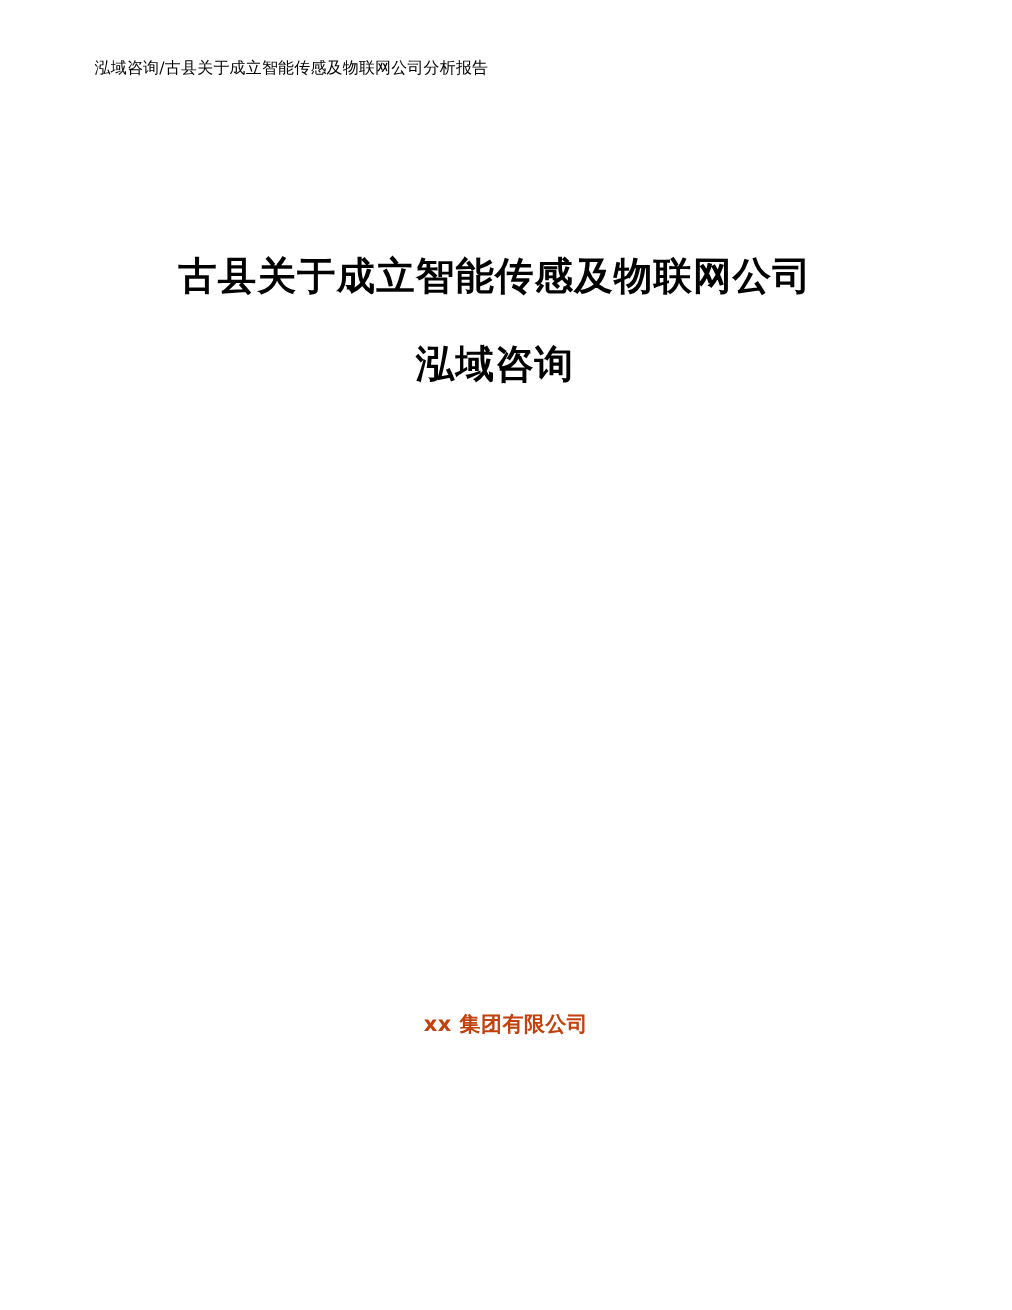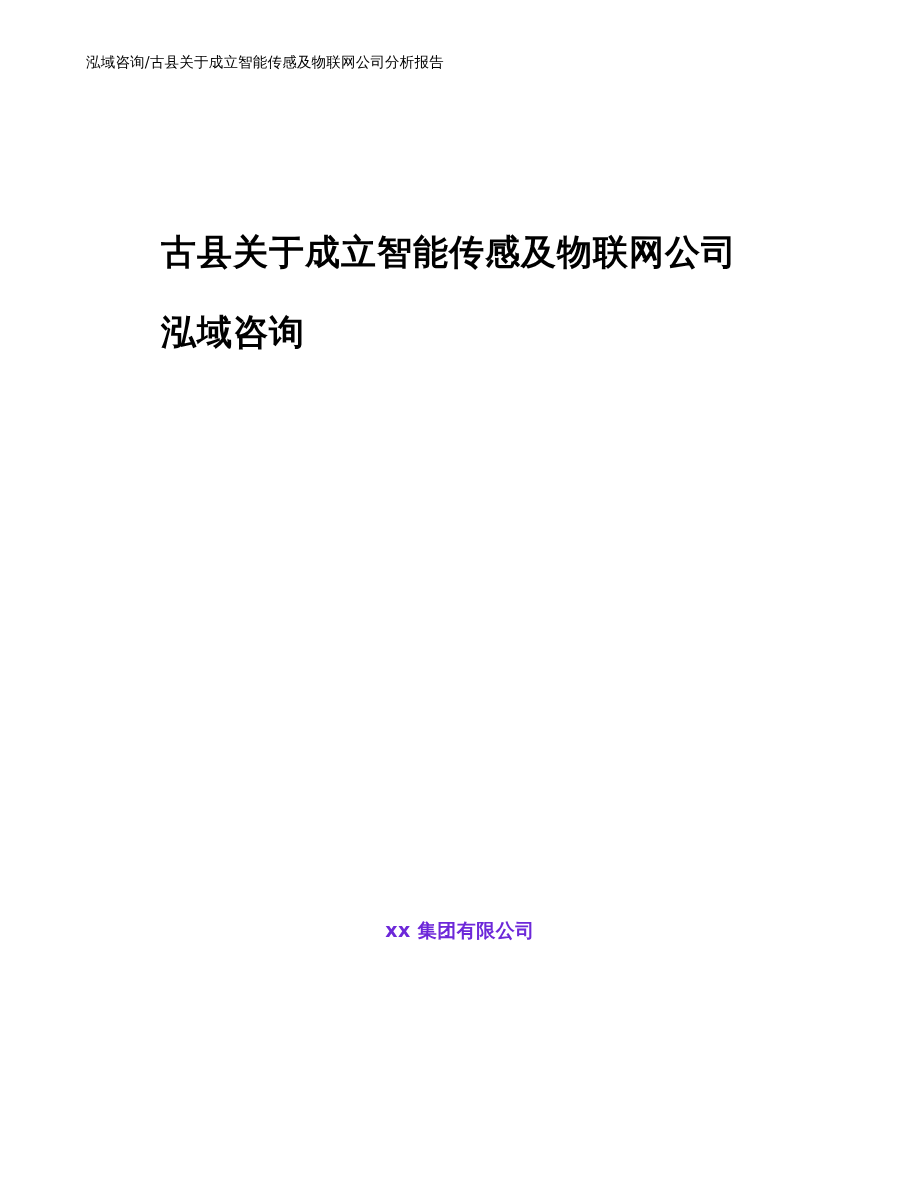--- a/index.html
+++ b/index.html
@@ -29,23 +29,23 @@
     font-family: "DejaVu Serif", "Liberation Serif", serif;
     font-size: 14.5px;
     line-height: 1.4;
     color: #000000;
     letter-spacing: 0.2px;
     white-space: nowrap;
   }
   .title-block {
     position: absolute;
     top: 212px;
-    left: 161px;
+    left: 140px;
     width: 620px;
-    text-align: left;
+    text-align: center;
   }
   .title-line {
     font-family: "DejaVu Sans", "Liberation Sans", sans-serif;
     font-size: 35px;
     font-weight: bold;
     line-height: 80px;
     letter-spacing: 1px;
     color: #000000;
   }
   .company-block {
@@ -53,21 +53,21 @@
     top: 918px;
     left: 150px;
     width: 620px;
     text-align: center;
   }
   .company-name {
     font-family: "DejaVu Sans", "Liberation Sans", sans-serif;
     font-size: 19px;
     font-weight: bold;
     letter-spacing: 0.5px;
-    color: #6d28d9;
+    color: #c2410c;
   }
 </style>
 </head>
 <body>
 
 <div class="page">
 
   <div class="header-line">泓域咨询/古县关于成立智能传感及物联网公司分析报告</div>
 
   <div class="title-block">

